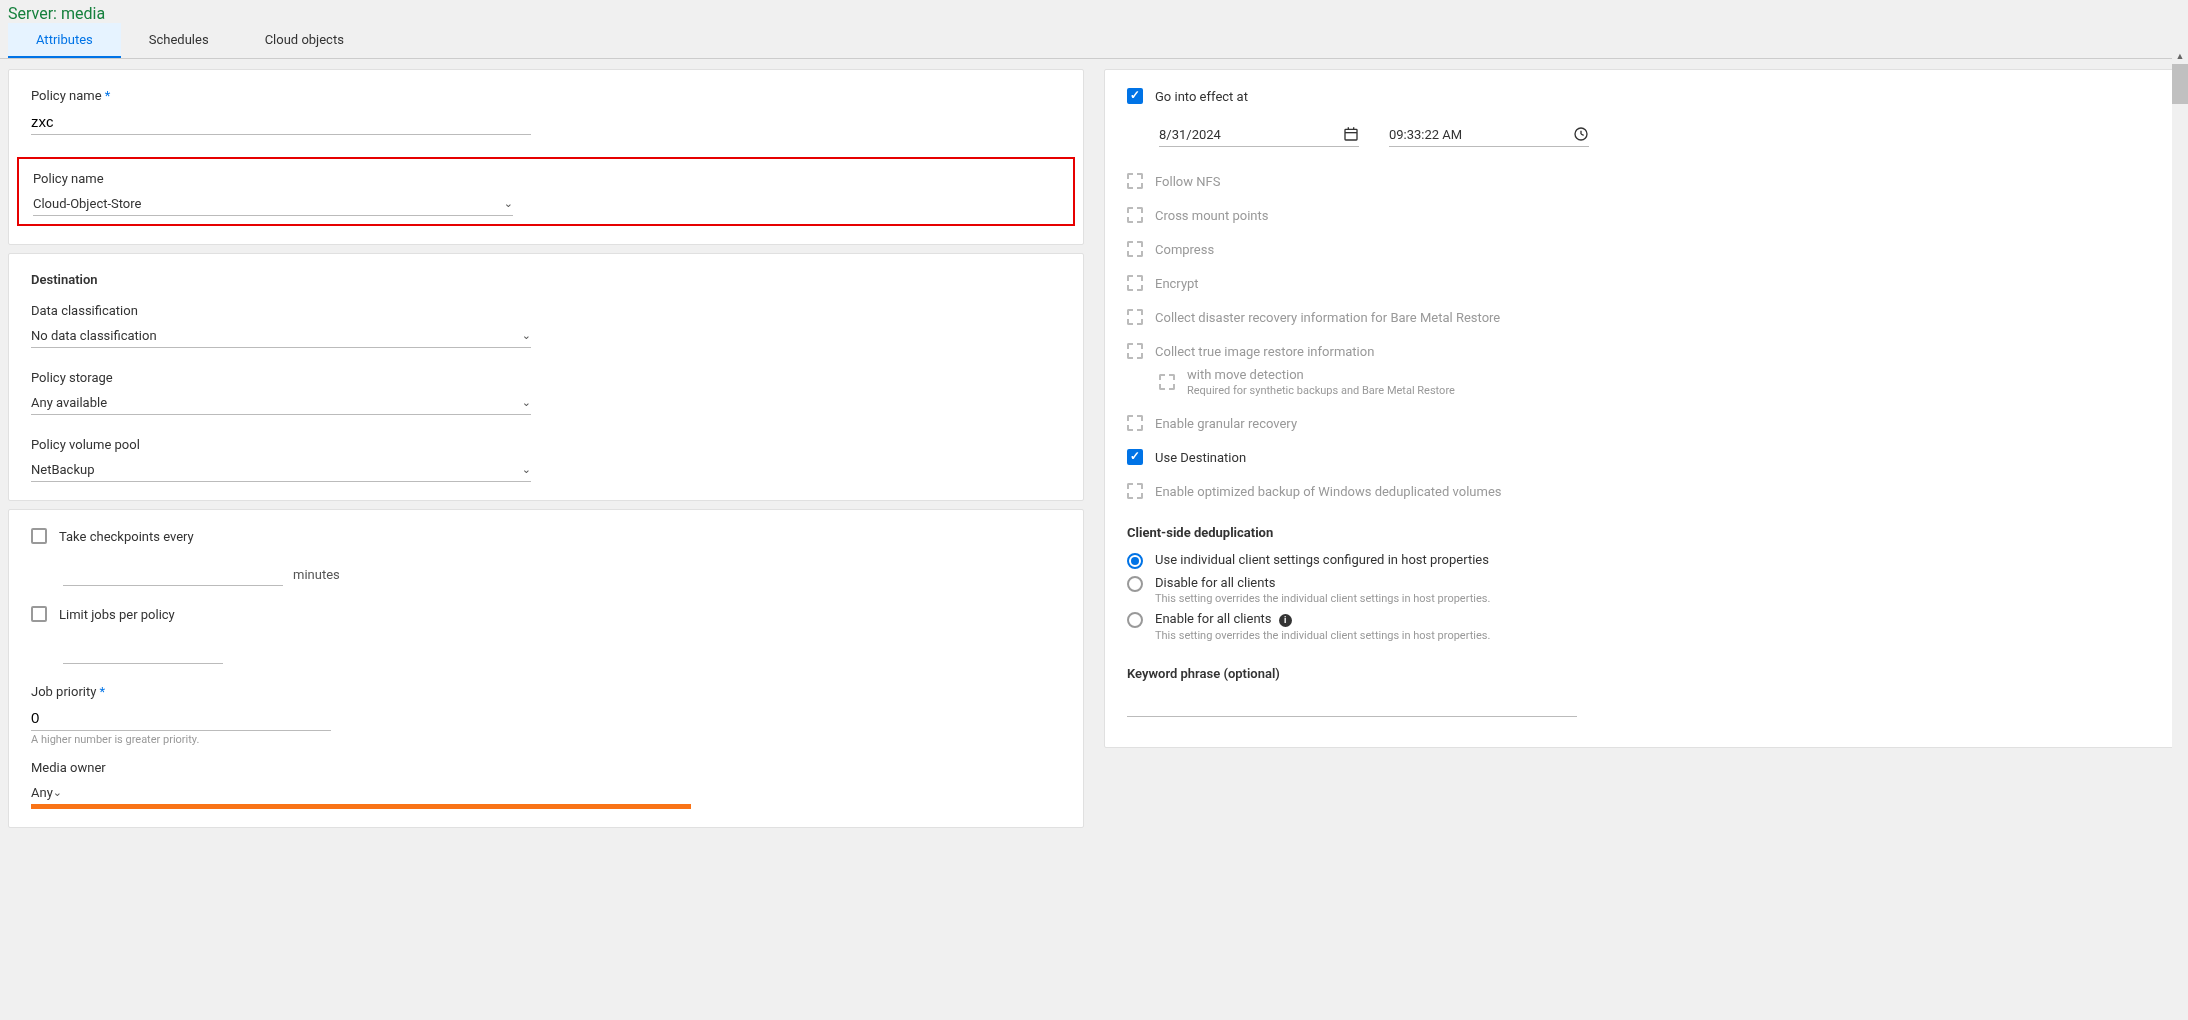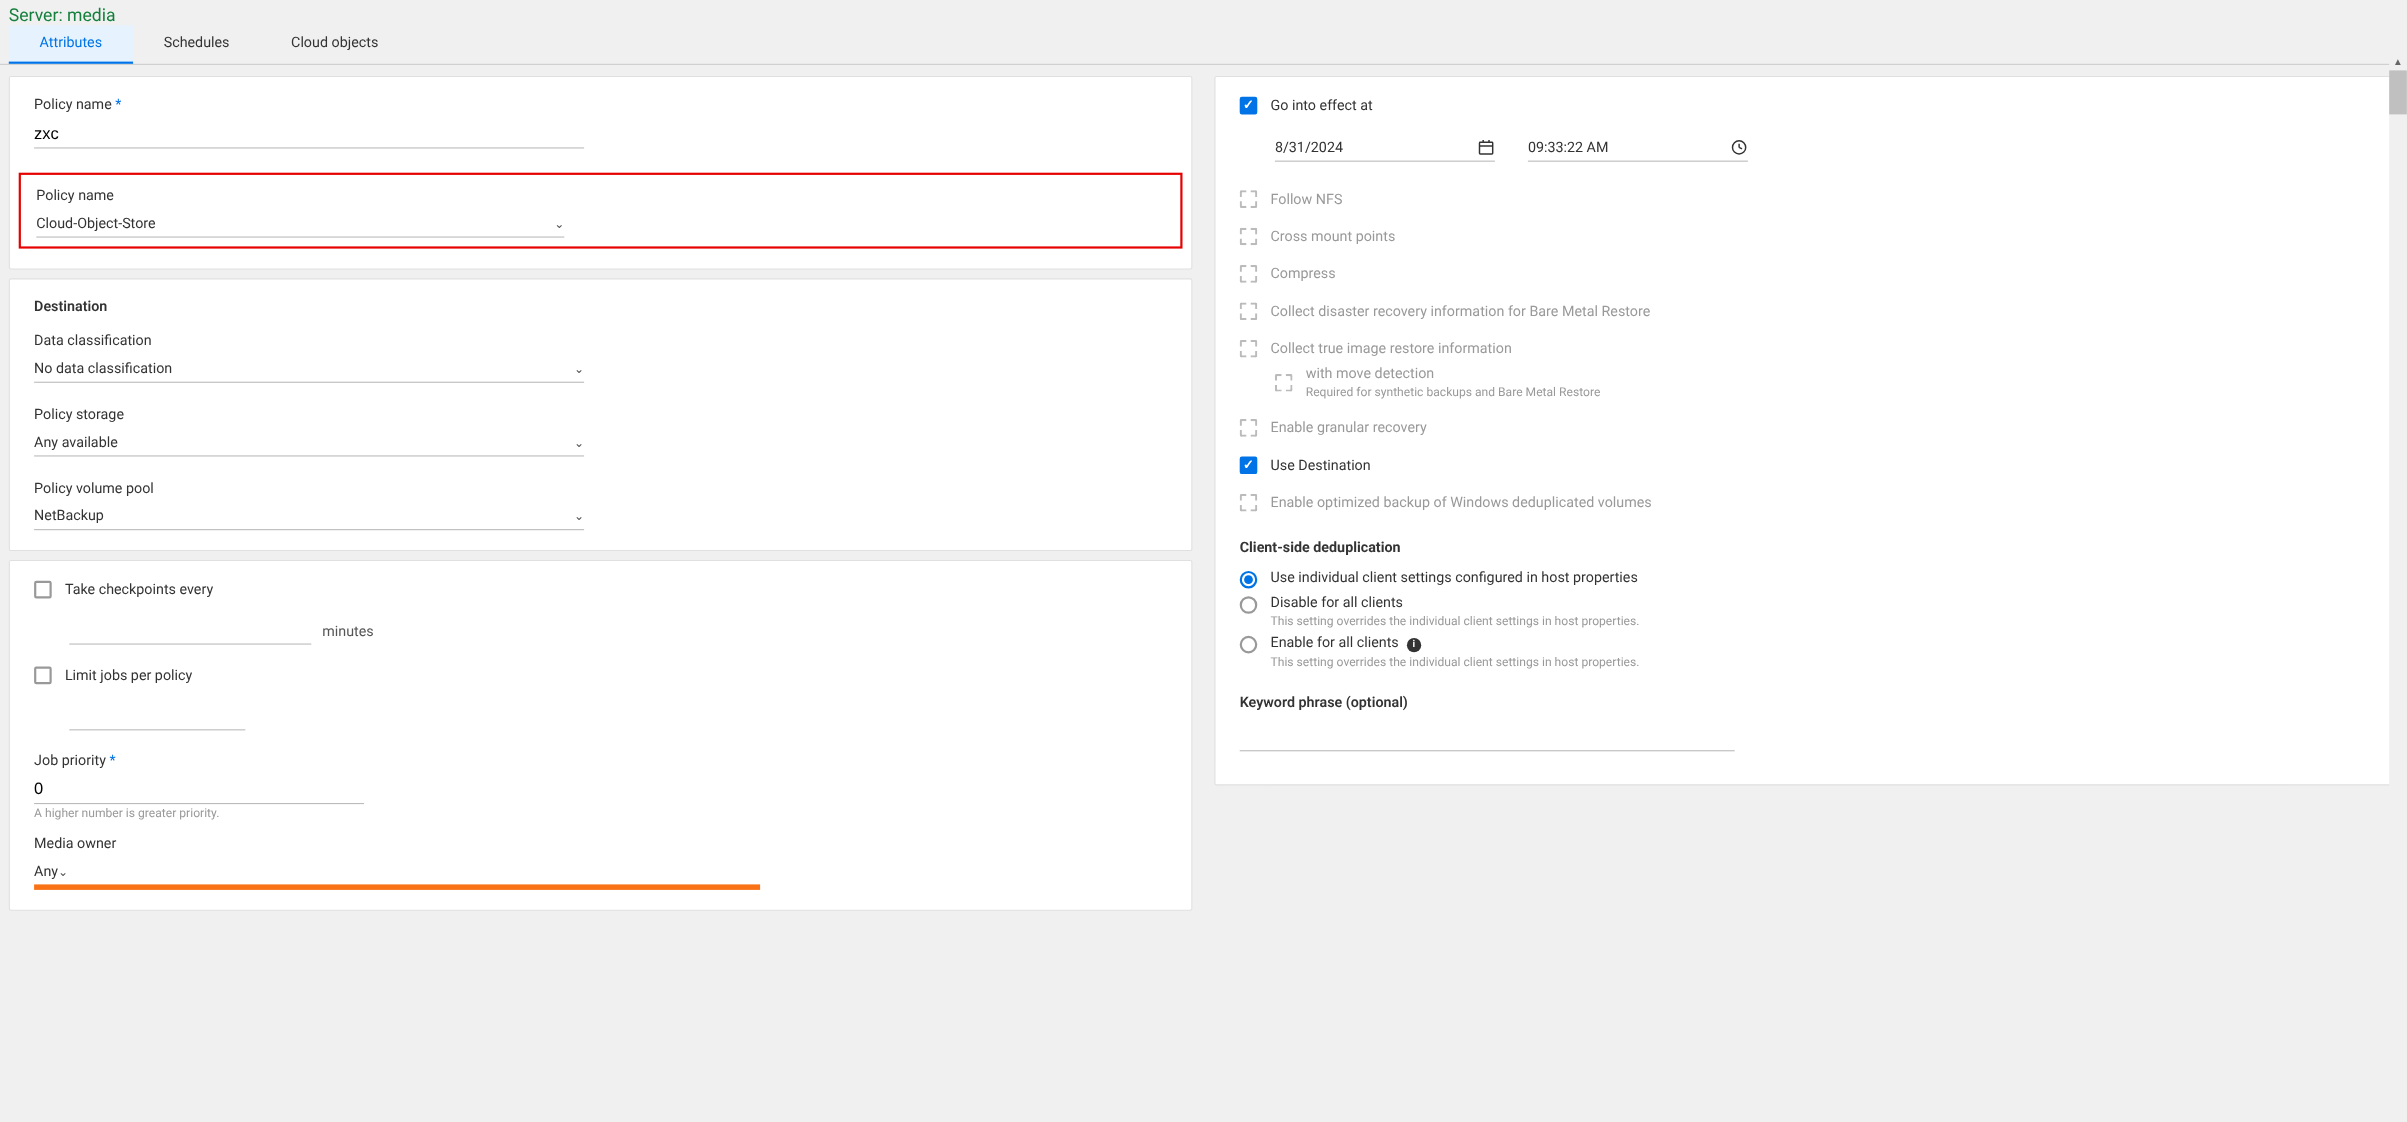--- a/index.html
+++ b/index.html
@@ -389,20 +389,24 @@
       <div class="cb-row">
         <span class="cb disabled"></span>
         <span class="cb-label disabled">Cross mount points</span>
       </div>
       <div class="cb-row">
         <span class="cb disabled"></span>
         <span class="cb-label disabled">Compress</span>
       </div>
       <div class="cb-row">
         <span class="cb disabled"></span>
+        <span class="cb-label disabled">Encrypt</span>
+      </div>
+      <div class="cb-row">
+        <span class="cb disabled"></span>
         <span class="cb-label disabled">Collect disaster recovery information for Bare Metal Restore</span>
       </div>
       <div class="cb-row" style="margin-bottom:8px;">
         <span class="cb disabled"></span>
         <span class="cb-label disabled">Collect true image restore information</span>
       </div>
       <div class="cb-row indent">
         <span class="cb disabled"></span>
         <div class="radio-col">
           <span class="cb-label disabled">with move detection</span>

